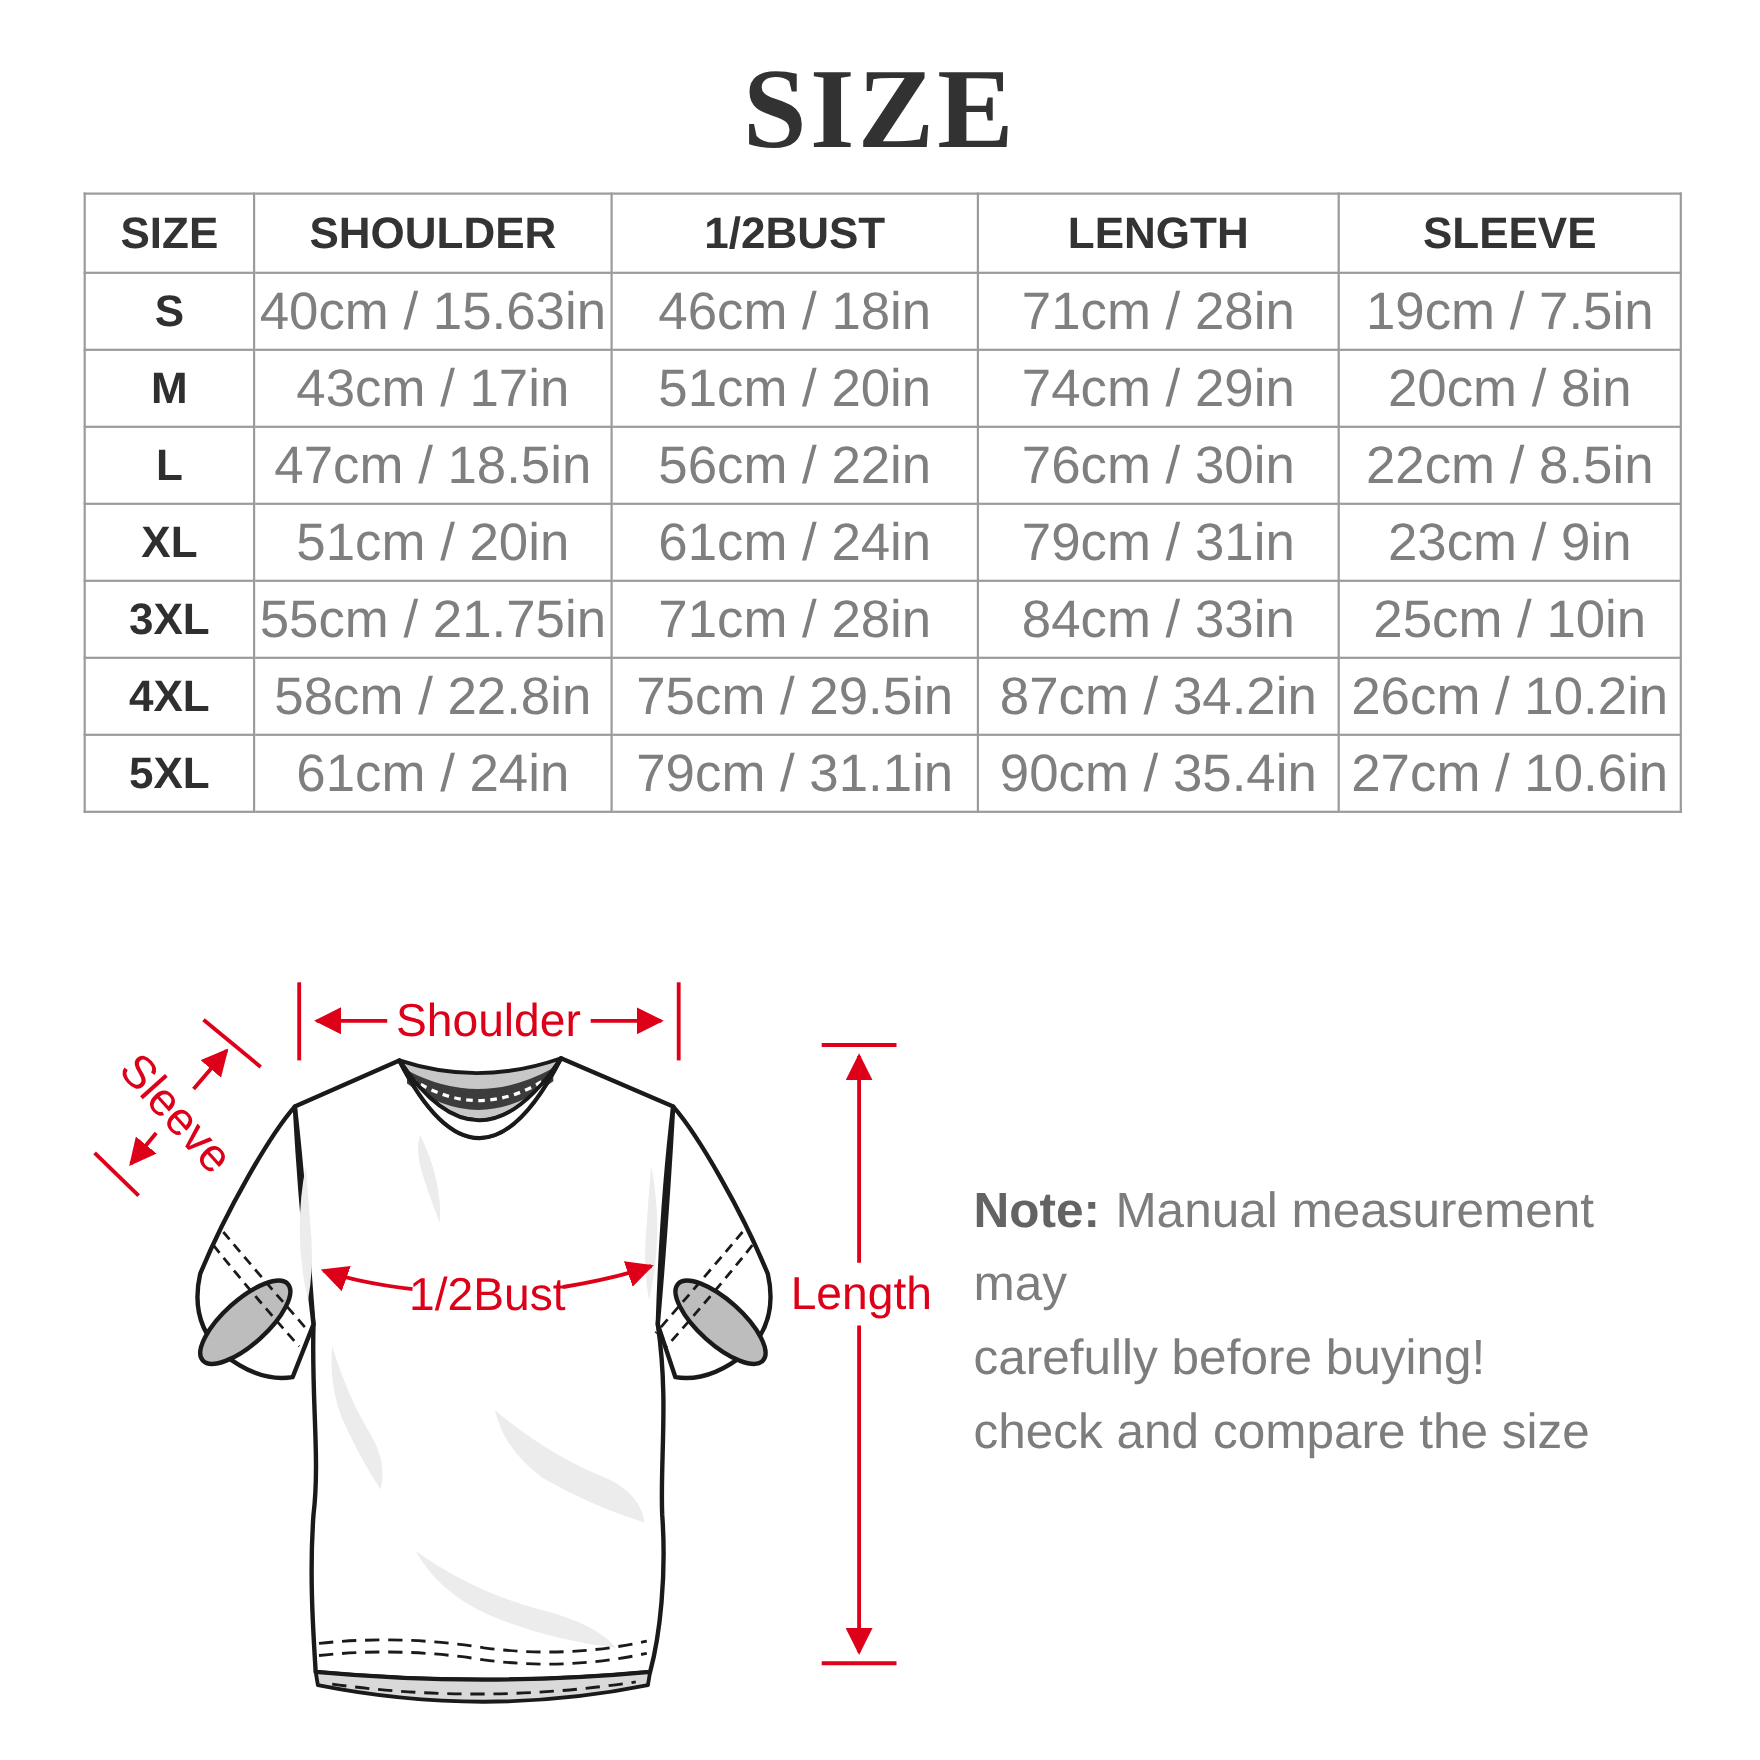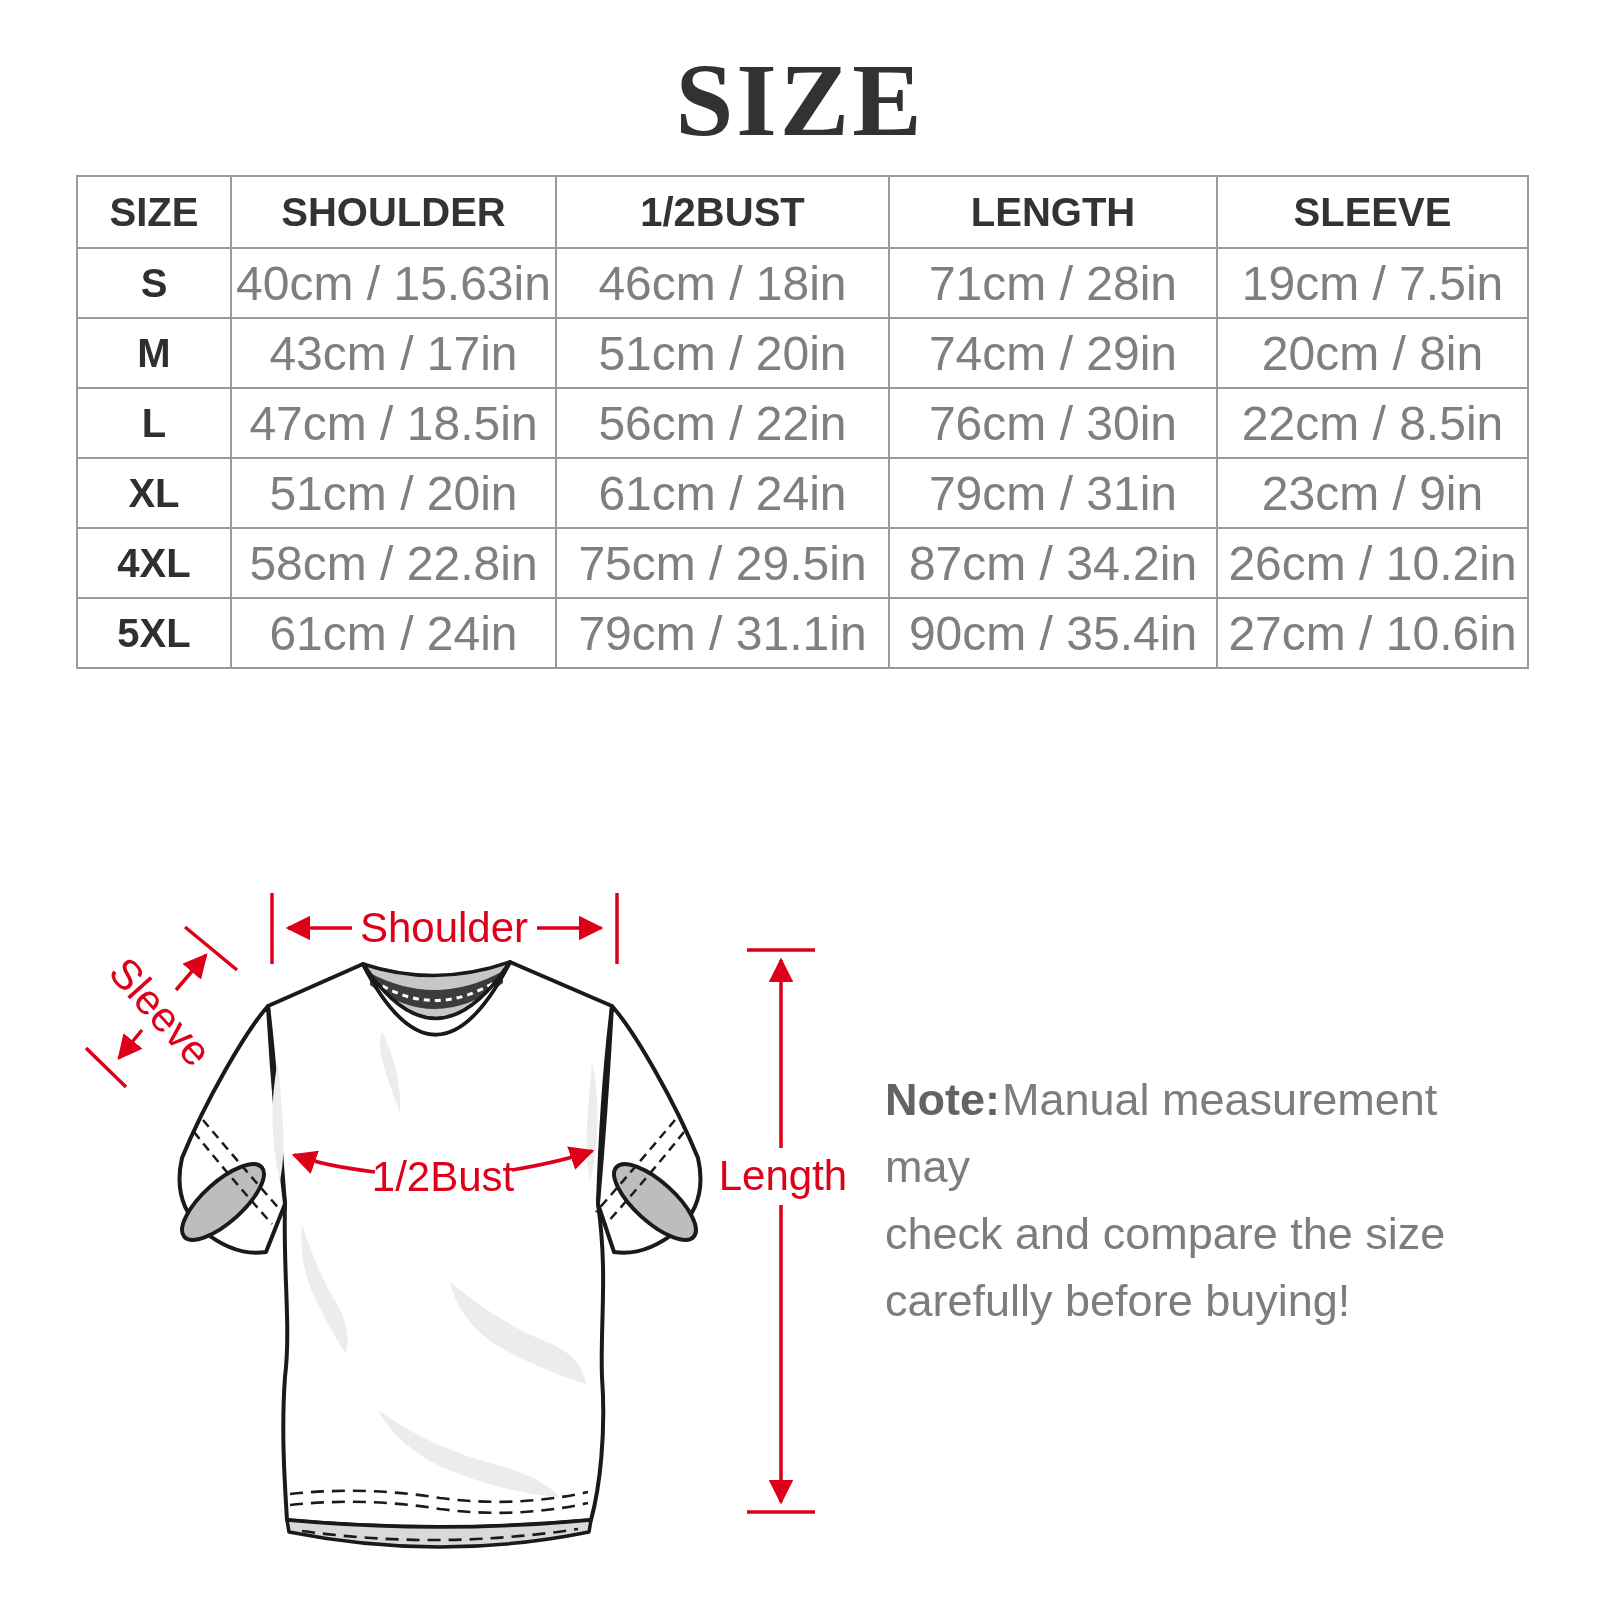--- a/index.html
+++ b/index.html
@@ -13,21 +13,21 @@
   table.size-table{position:absolute;left:76px;top:175px;width:1451px;
                    border-collapse:collapse;table-layout:fixed;}
   table.size-table th,table.size-table td{border:2px solid #9b9b9b;text-align:center;
                    vertical-align:middle;padding:0;}
   table.size-table th{height:70px;font-size:40px;font-weight:bold;color:#333333;}
   table.size-table td{height:68px;font-size:48px;color:#7f7f7f;}
   table.size-table td.size-col{font-size:40px;font-weight:bold;color:#2f2f2f;}
   
   .note{position:absolute;left:885px;top:1066px;width:620px;font-size:45px;
         line-height:67px;color:#7d7d7d;}
-  .note .note-label{font-weight:bold;color:#636363;margin-right:2px;}
+  .note .note-label{font-weight:bold;color:#636363;margin-right:14px;}
   
   .tshirt-svg{position:absolute;left:150px;top:942px;}
   .anno-svg{position:absolute;left:0;top:0;pointer-events:none;}
   .anno-text{font-family:"Liberation Sans", sans-serif;font-size:42px;fill:#dd0018;}
 </style>
 </head>
 <body>
 
 <div class="canvas">
 
@@ -71,20 +71,27 @@
         <td>56cm / 22in</td>
         <td>76cm / 30in</td>
         <td>22cm / 8.5in</td>
       </tr>
       <tr>
         <td class="size-col">XL</td>
         <td>51cm / 20in</td>
         <td>61cm / 24in</td>
         <td>79cm / 31in</td>
         <td>23cm / 9in</td>
+      </tr>
+      <tr>
+        <td class="size-col">3XL</td>
+        <td>55cm / 21.75in</td>
+        <td>71cm / 28in</td>
+        <td>84cm / 33in</td>
+        <td>25cm / 10in</td>
       </tr>
       <tr>
         <td class="size-col">4XL</td>
         <td>58cm / 22.8in</td>
         <td>75cm / 29.5in</td>
         <td>87cm / 34.2in</td>
         <td>26cm / 10.2in</td>
       </tr>
       <tr>
         <td class="size-col">5XL</td>
@@ -174,17 +181,17 @@
     <text class="anno-text" x="444" y="942" text-anchor="middle">Shoulder</text>
     <text class="anno-text" transform="translate(160,1012) rotate(48)" y="14" text-anchor="middle">Sleeve</text>
     <text class="anno-text" x="443" y="1191" text-anchor="middle">1/2Bust</text>
     <text class="anno-text" x="783" y="1190" text-anchor="middle">Length</text>
   </svg>
 
   <div class="note">
     <div>
       <span class="note-label">Note:</span><span>Manual measurement may</span>
     </div>
+    <div>carefully before buying!</div>
     <div>check and compare the size</div>
-    <div>carefully before buying!</div>
   </div>
 
 </div>
 
 </body></html>

